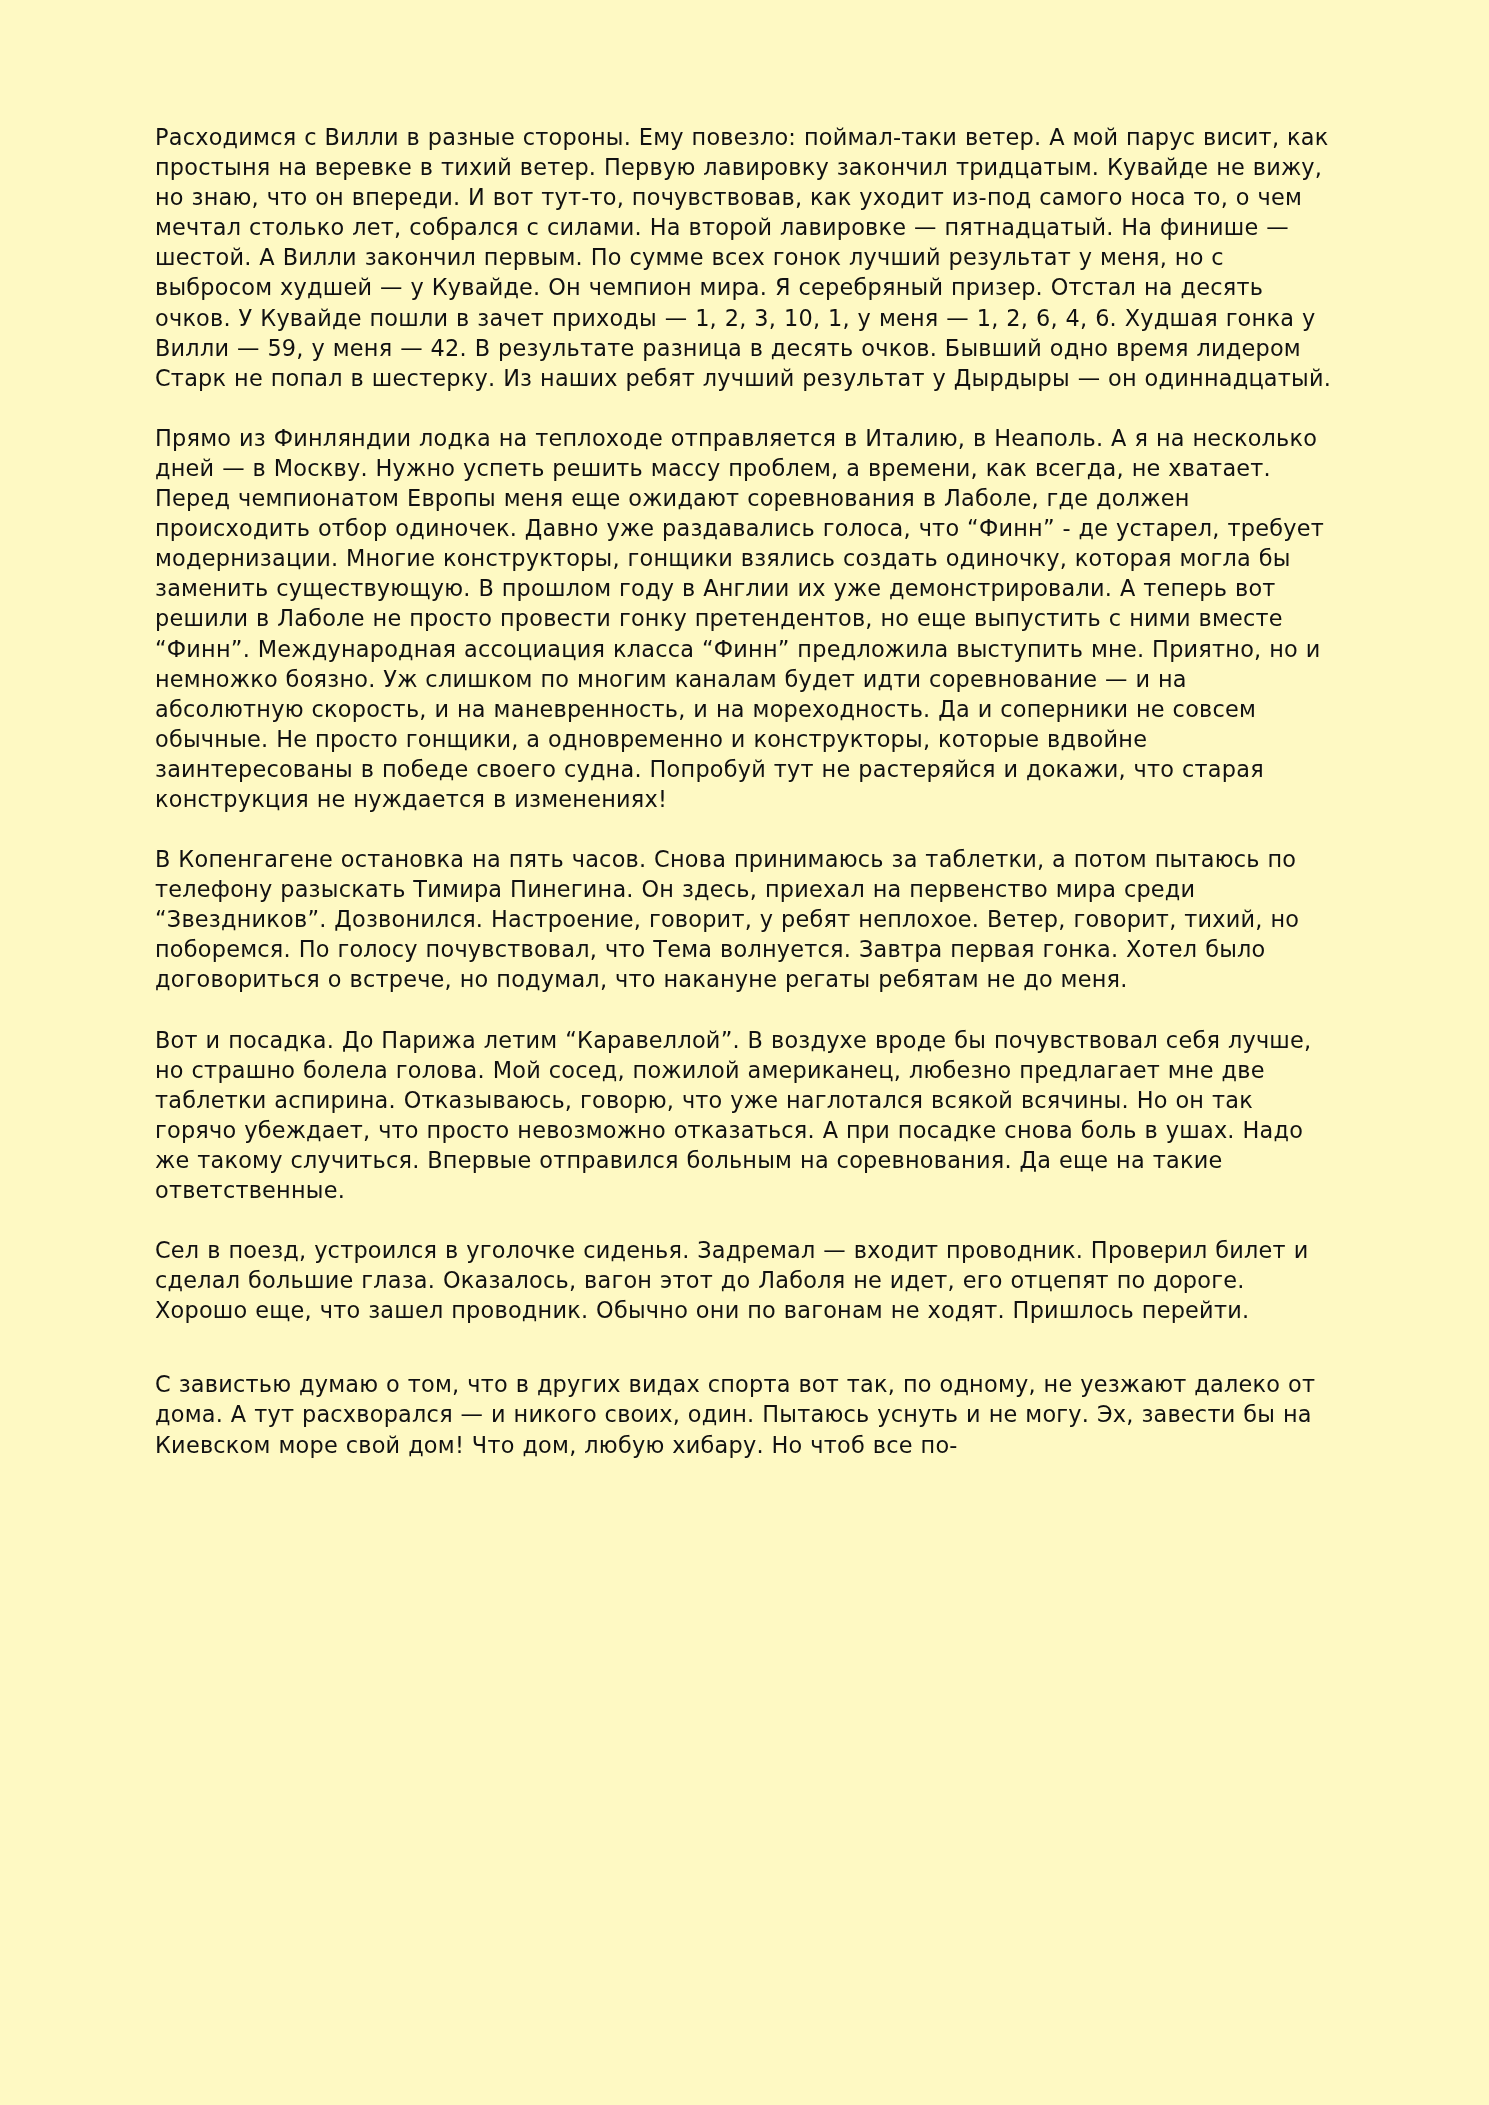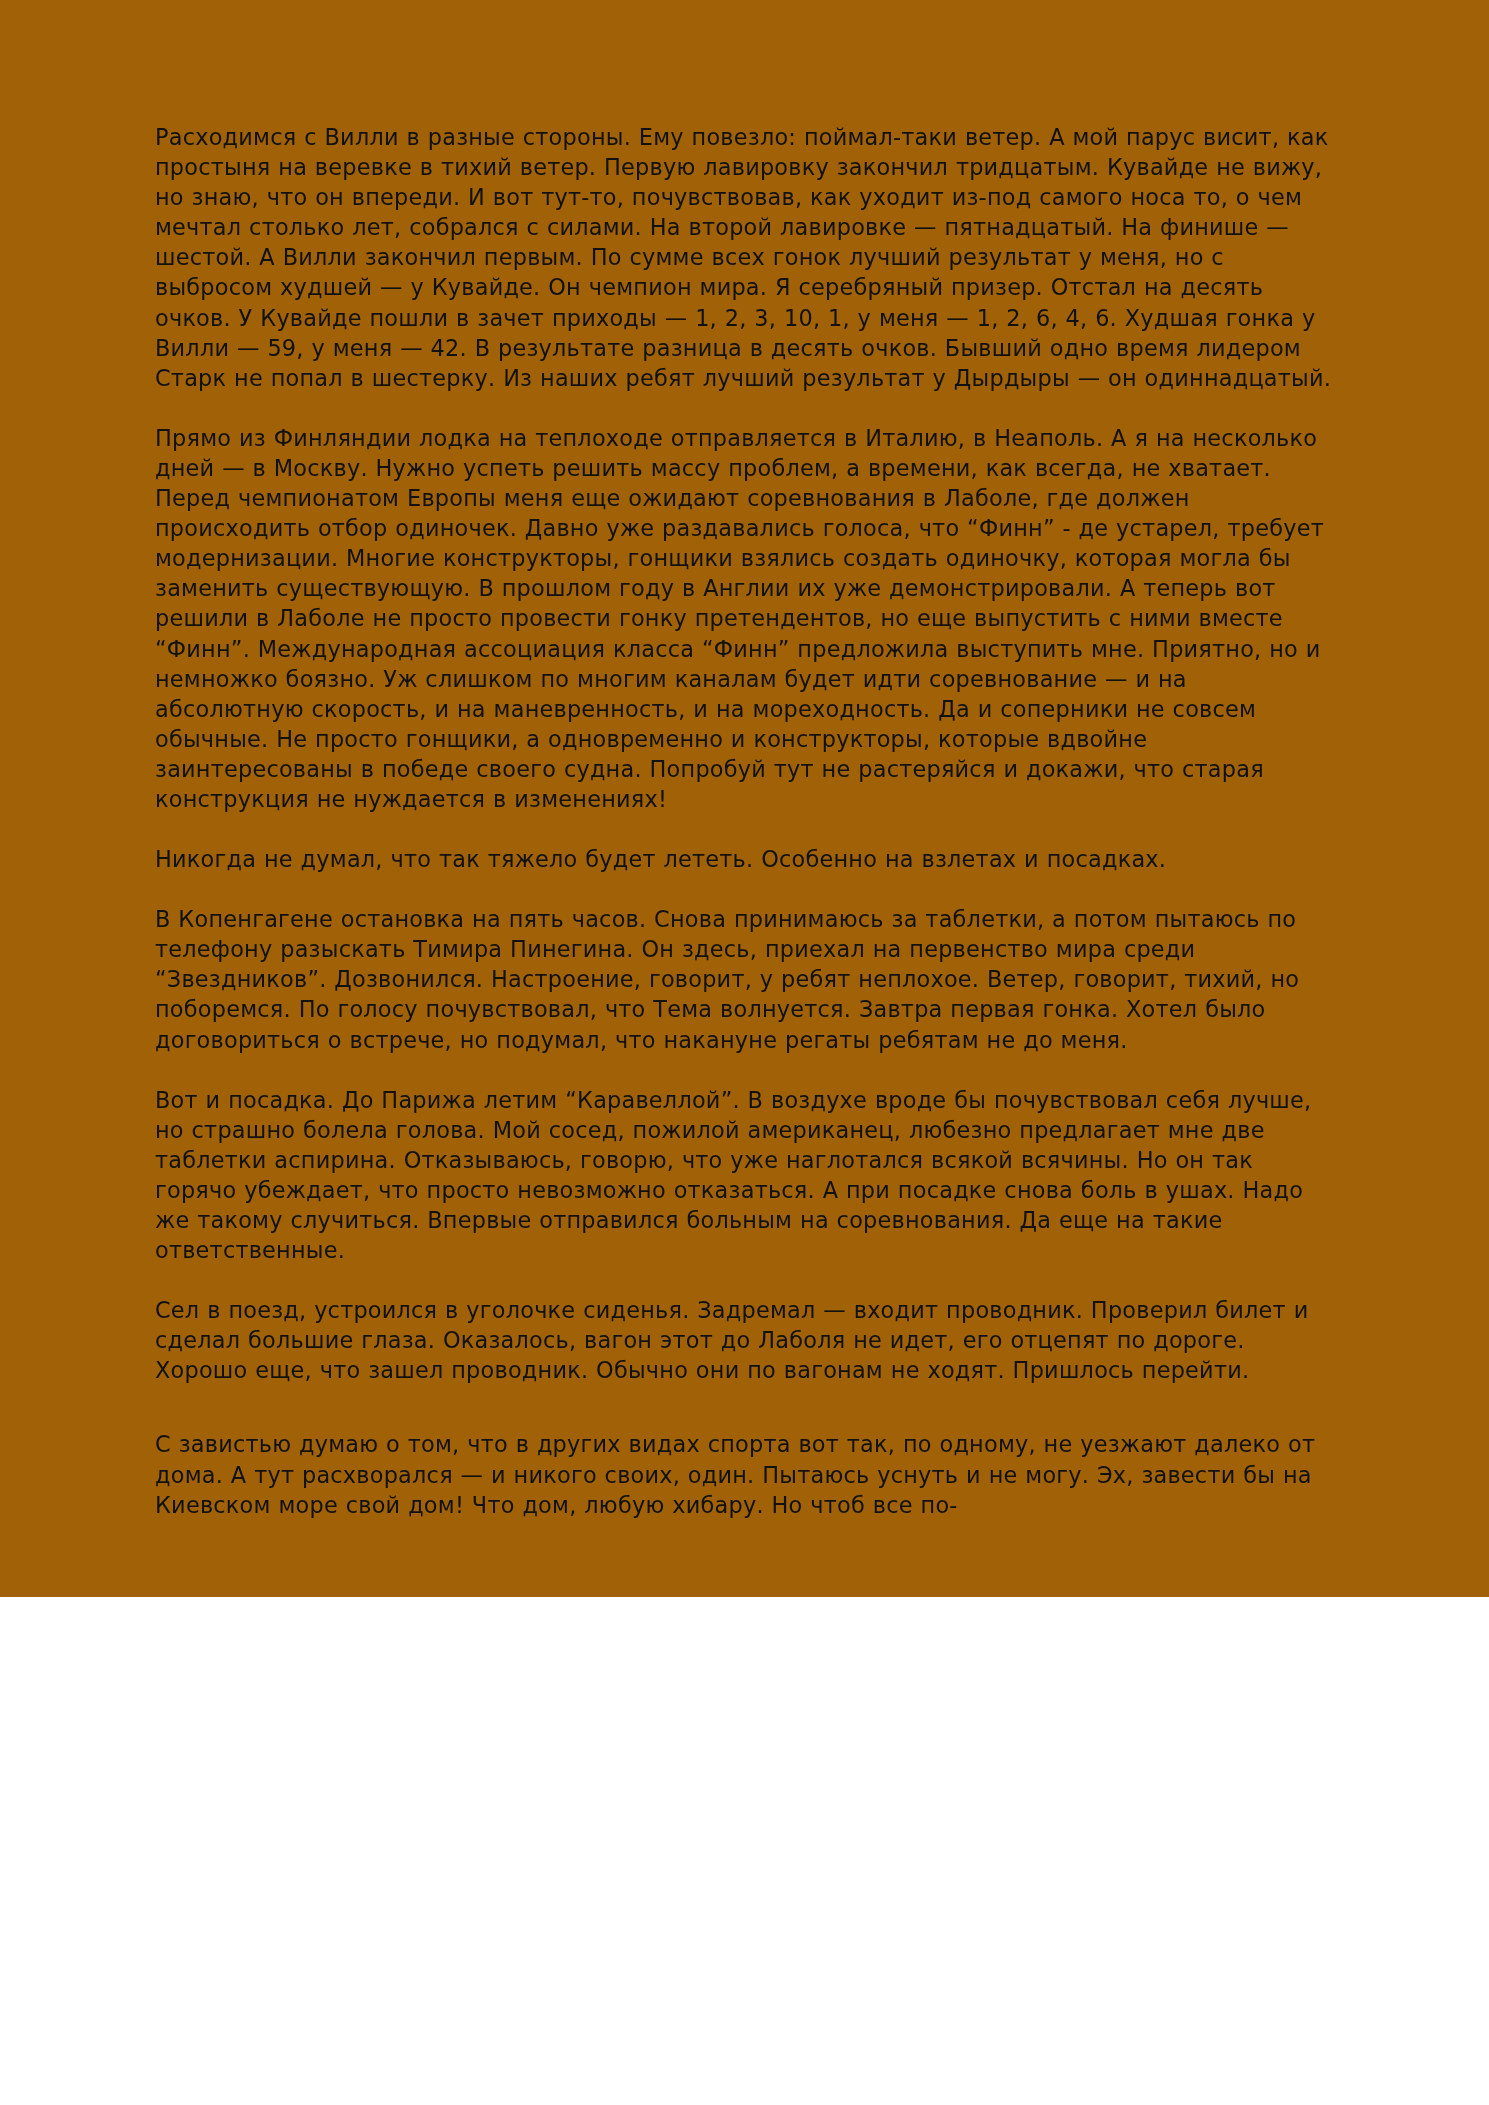--- a/index.html
+++ b/index.html
@@ -12,22 +12,22 @@
     width: 1489px;
     height: 2105px;
     overflow: hidden;
     font-family: "DejaVu Sans", "Liberation Sans", sans-serif;
     color: #000000;
     -webkit-font-smoothing: antialiased;
   }
   .page {
     position: relative;
     width: 1489px;
-    height: 1597px;
-    background: #a16207;
+    height: 2105px;
+    background: #fef9c3;
     box-sizing: border-box;
   }
   .text-column {
     position: absolute;
     left: 155px;
     top: 122px;
     width: 1180px;
   }
   .doc-paragraph {
     margin: 0 0 30px 0;
@@ -45,19 +45,18 @@
     margin-top: 44px;
   }
 </style>
 </head>
 <body>
 
 <div class="page">
   <div class="text-column">
     <p class="doc-paragraph">Расходимся с Вилли в разные стороны. Ему повезло: поймал-таки ветер. А мой парус висит, как простыня на веревке в тихий ветер. Первую лавировку закончил тридцатым. Кувайде не вижу, но знаю, что он впереди. И вот тут-то, почувствовав, как уходит из-под самого носа то, о чем мечтал столько лет, собрался с силами. На второй лавировке — пятнадцатый. На финише — шестой. А Вилли закончил первым. По сумме всех гонок лучший результат у меня, но с выбросом худшей — у Кувайде. Он чемпион мира. Я серебряный призер. Отстал на десять очков. У Кувайде пошли в зачет приходы — 1, 2, 3, 10, 1, у меня — 1, 2, 6, 4, 6. Худшая гонка у Вилли — 59, у меня — 42. В результате разница в десять очков. Бывший одно время лидером Старк не попал в шестерку. Из наших ребят лучший результат у Дырдыры — он одиннадцатый.</p>
     <p class="doc-paragraph">Прямо из Финляндии лодка на теплоходе отправляется в Италию, в Неаполь. А я на несколько дней — в Москву. Нужно успеть решить массу проблем, а времени, как всегда, не хватает. Перед чемпионатом Европы меня еще ожидают соревнования в Лаболе, где должен происходить отбор одиночек. Давно уже раздавались голоса, что “Финн” - де устарел, требует модернизации. Многие конструкторы, гонщики взялись создать одиночку, которая могла бы заменить существующую. В прошлом году в Англии их уже демонстрировали. А теперь вот решили в Лаболе не просто провести гонку претендентов, но еще выпустить с ними вместе “Финн”. Международная ассоциация класса “Финн” предложила выступить мне. Приятно, но и немножко боязно. Уж слишком по многим каналам будет идти соревнование — и на абсолютную скорость, и на маневренность, и на мореходность. Да и соперники не совсем обычные. Не просто гонщики, а одновременно и конструкторы, которые вдвойне заинтересованы в победе своего судна. Попробуй тут не растеряйся и докажи, что старая конструкция не нуждается в изменениях!</p>
-    <p class="doc-paragraph">Никогда не думал, что так тяжело будет лететь. Особенно на взлетах и посадках.</p>
     <p class="doc-paragraph">В Копенгагене остановка на пять часов. Снова принимаюсь за таблетки, а потом пытаюсь по телефону разыскать Тимира Пинегина. Он здесь, приехал на первенство мира среди “Звездников”. Дозвонился. Настроение, говорит, у ребят неплохое. Ветер, говорит, тихий, но поборемся. По голосу почувствовал, что Тема волнуется. Завтра первая гонка. Хотел было договориться о встрече, но подумал, что накануне регаты ребятам не до меня.</p>
     <p class="doc-paragraph">Вот и посадка. До Парижа летим “Каравеллой”. В воздухе вроде бы почувствовал себя лучше, но страшно болела голова. Мой сосед, пожилой американец, любезно предлагает мне две таблетки аспирина. Отказываюсь, говорю, что уже наглотался всякой всячины. Но он так горячо убеждает, что просто невозможно отказаться. А при посадке снова боль в ушах. Надо же такому случиться. Впервые отправился больным на соревнования. Да еще на такие ответственные.</p>
     <p class="doc-paragraph">Сел в поезд, устроился в уголочке сиденья. Задремал — входит проводник. Проверил билет и сделал большие глаза. Оказалось, вагон этот до Лаболя не идет, его отцепят по дороге. Хорошо еще, что зашел проводник. Обычно они по вагонам не ходят. Пришлось перейти.</p>
     <p class="doc-paragraph">С завистью думаю о том, что в других видах спорта вот так, по одному, не уезжают далеко от дома. А тут расхворался — и никого своих, один. Пытаюсь уснуть и не могу. Эх, завести бы на Киевском море свой дом! Что дом, любую хибару. Но чтоб все по-</p>
   </div>
 </div>
 
 </body></html>

